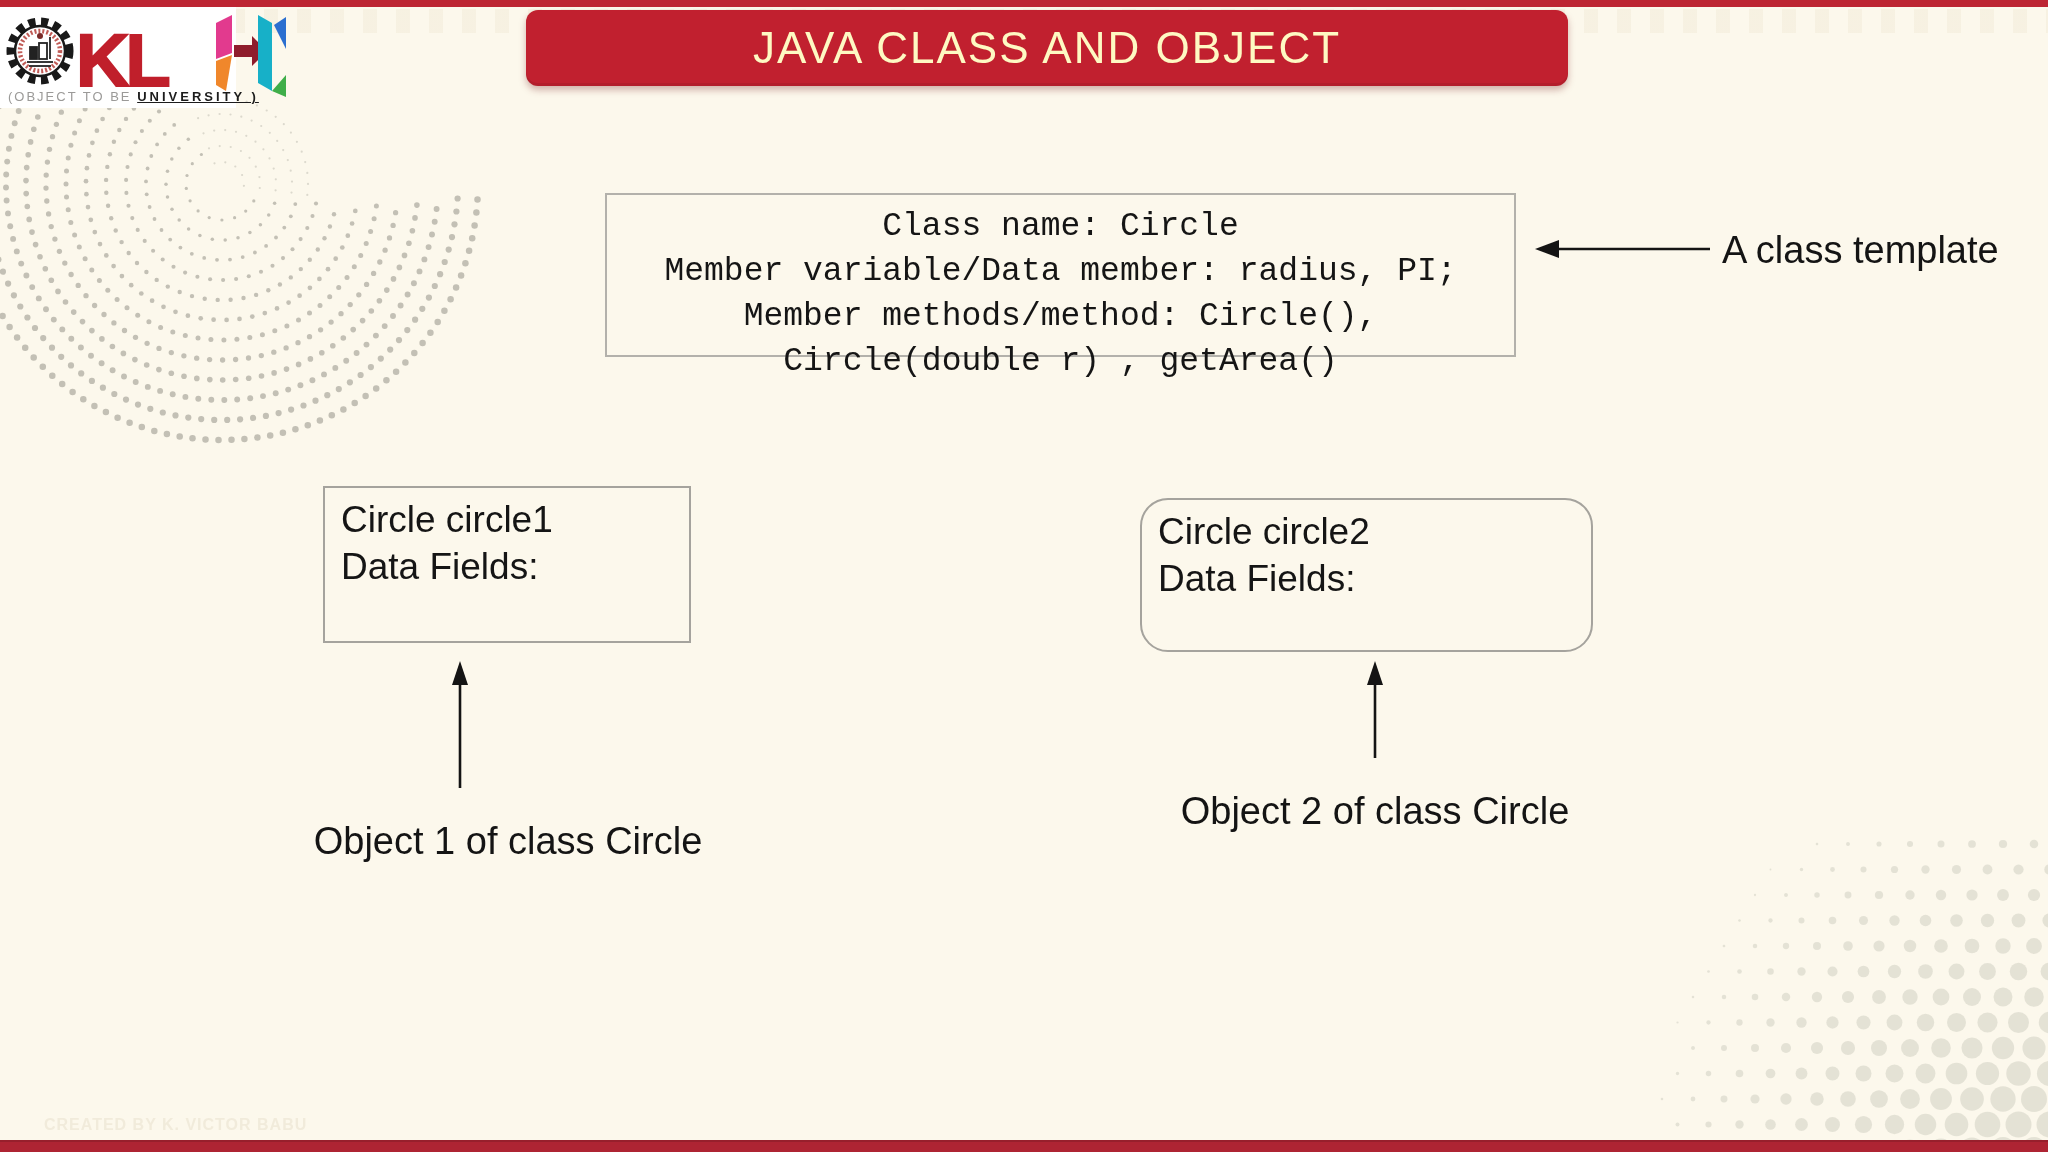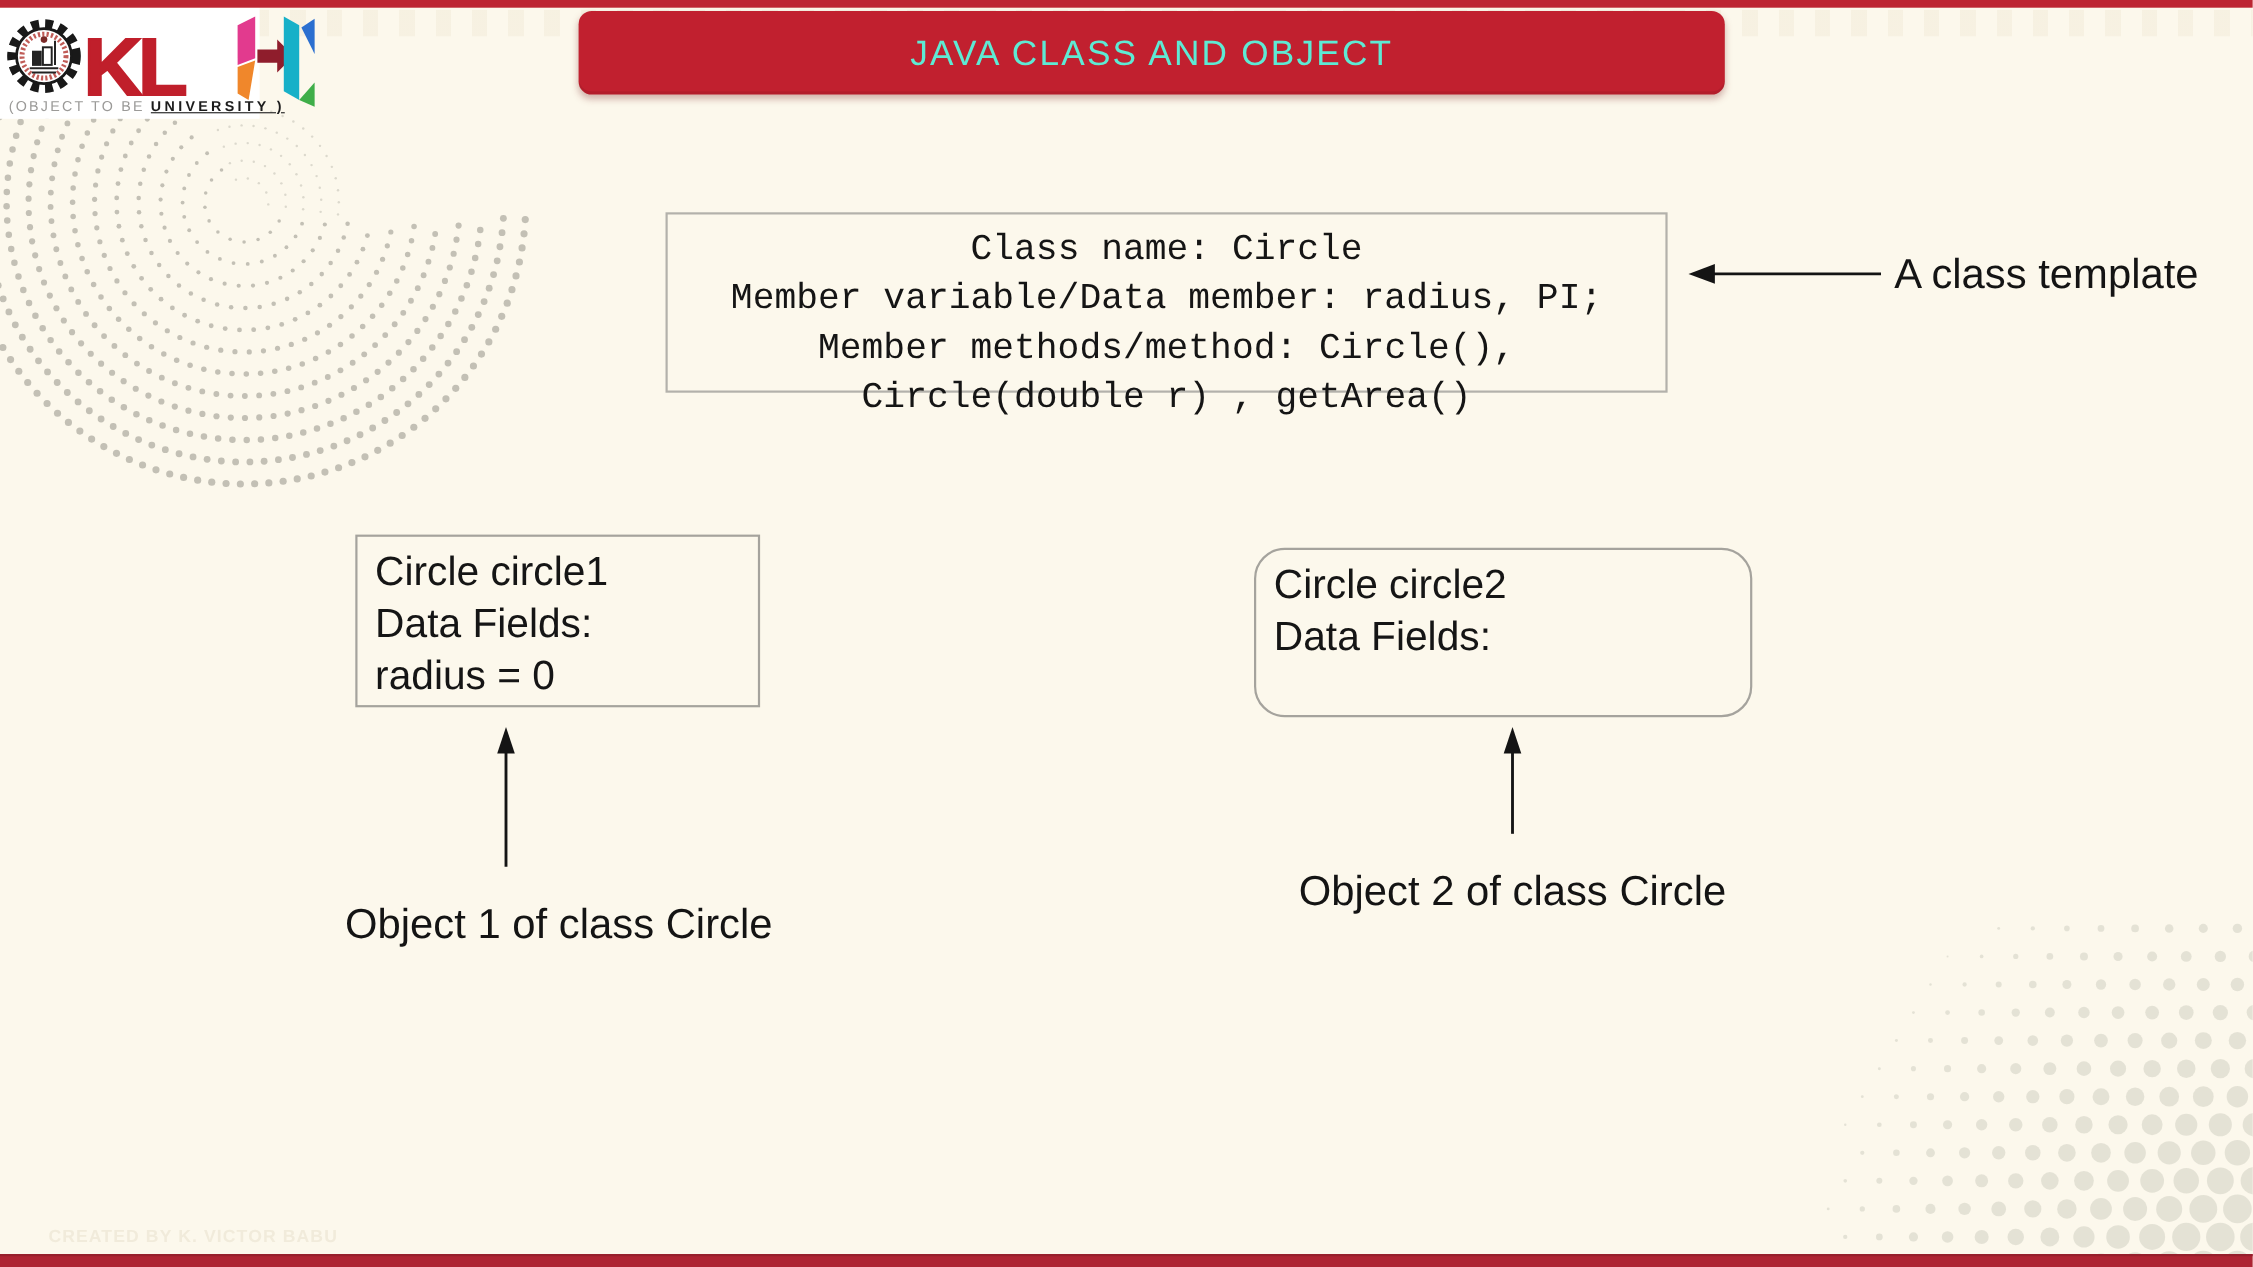--- a/index.html
+++ b/index.html
@@ -16,21 +16,21 @@
     background:repeating-linear-gradient(90deg, rgba(233,223,199,.28) 0 14px, transparent 14px 33px);}
   
   .logo-panel{position:absolute;left:0;top:7px;width:236px;height:101px;background:#ffffff;z-index:5;}
   .logo-tagline{position:absolute;left:8px;bottom:4px;white-space:nowrap;font-size:13px;letter-spacing:2px;}
   .tag-left{color:#9b9a98;}
   .tag-right{color:#1c1c1c;font-weight:bold;letter-spacing:3px;text-decoration:underline;}
   
   .title-banner{position:absolute;left:526px;top:10px;width:1042px;height:76px;background:#C1202F;
     border-radius:12px;display:flex;align-items:center;justify-content:center;z-index:4;
     box-shadow:0 4px 7px rgba(130,45,45,.35), inset 0 -3px 0 rgba(0,0,0,.07);}
-  .title-banner span{color:#5eead4;font-size:32px;letter-spacing:2px;}
+  .title-banner span{color:#fef9c3;font-size:44px;letter-spacing:2px;}
   
   .class-box{position:absolute;left:605px;top:193px;width:911px;height:164px;box-sizing:border-box;
     border:2px solid #b3b1ab;text-align:center;z-index:3;
     font-family:Liberation Mono, monospace;}
   .class-box p{margin:0;font-size:33px;line-height:45px;}
   .class-box p:first-child{margin-top:9px;}
   
   .obj-box{position:absolute;box-sizing:border-box;border:2px solid #a5a39d;padding:8px 16px;z-index:3;}
   .obj-box p{margin:0;font-size:37px;line-height:47px;}
   .obj1{left:323px;top:486px;width:368px;height:157px;}
@@ -637,21 +637,20 @@
 
 <svg id="template-arrow" class="arrow" width="180" height="26" viewBox="0 0 180 26">
   <line x1="178" y1="13" x2="24" y2="13"></line>
   <polygon points="3,13 27,4 27,22"></polygon>
 </svg>
 <div class="callout-label">A class template</div>
 
 <div class="obj-box obj1">
   <p>Circle circle1</p>
   <p>Data Fields:</p>
-  <p>radius = 0</p>
 </div>
 <svg id="obj1-arrow" class="arrow" width="30" height="132" viewBox="0 0 30 132">
   <line x1="15" y1="130" x2="15" y2="22"></line>
   <polygon points="15,3 7,27 23,27"></polygon>
 </svg>
 <div id="caption1" class="caption">Object 1 of class Circle</div>
 
 <div class="obj-box obj2">
   <p>Circle circle2</p>
   <p>Data Fields:</p>

